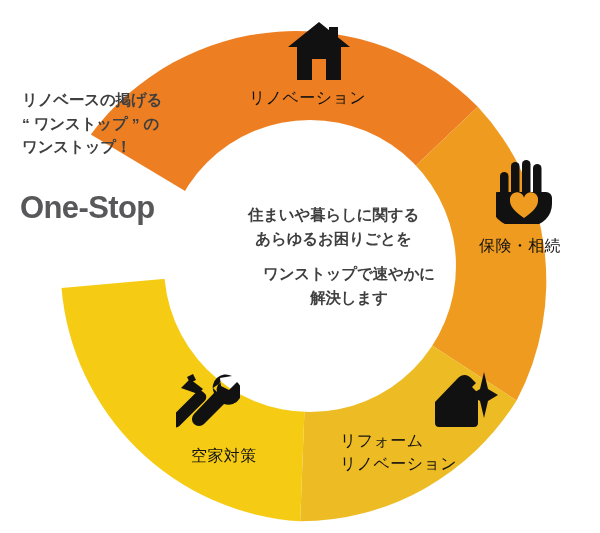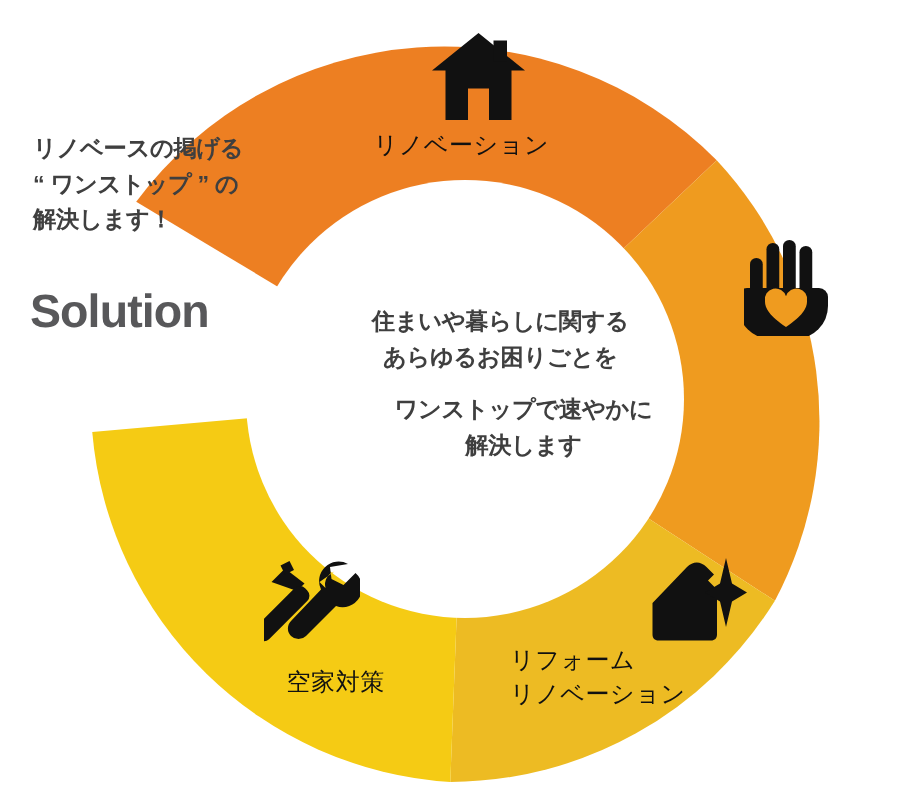--- a/index.html
+++ b/index.html
@@ -139,25 +139,25 @@
       <path fill="#F5CB14" d="M 310 266
                L 300.2 521.3
                A 255.5 255.5 0 0 1 61.5 288.0
                Z"></path>
     </g>
   </svg>
 
   <div class="lead-block">
     <div class="lead-line">リノベースの掲げる</div>
     <div class="lead-line">“ ワンストップ ” の</div>
-    <div class="lead-line">解決します！</div>
+    <div class="lead-line">ワンストップ！</div>
   </div>
 
   <div class="headline">
-    <div>Solution</div>
+    <div>One-Stop</div>
   </div>
 
   <div class="centre-copy">
     <div class="centre-para">
       <div>住まいや暮らしに関する</div>
       <div>あらゆるお困りごとを</div>
     </div>
     <div class="centre-para second">
       <div>ワンストップで速やかに</div>
       <div>解決します</div>
@@ -181,20 +181,21 @@
         <rect x="37" y="6" width="8.5" height="34" rx="4.2"></rect>
         <path d="M2 34 h48 a6 6 0 0 1 6 6 v6 a22 22 0 0 1 -22 22 h-16 a22 22 0 0 1 -22 -22 v-6 a6 6 0 0 1 6 -6 z"></path>
       </g>
       <path fill="#EF9B1F" d="M28 60
                c -11 -7.5 -14 -12.5 -14 -17.2
                a 7.2 7.2 0 0 1 14 -3.3
                a 7.2 7.2 0 0 1 14 3.3
                c 0 4.7 -3 9.7 -14 17.2 z"></path>
     </svg>
   </div>
+  <div class="seg-label l-insurance">保険・相続</div>
 
   <div class="seg-icon i-sparkle">
     <svg viewBox="0 0 66 56" width="66" height="56">
       <g fill="#111111">
         <path d="M3 30 L26 6 C30 2 35 2 39 6 L44 11 L40 15 L46 21 L46 51 C46 53.5 44.5 55 42 55 L7 55 C4.5 55 3 53.5 3 51 Z"></path>
         <path d="M52 0 L56 17 L66 23 L56 29 L52 46 L48 29 L38 23 L48 17 Z"></path>
       </g>
     </svg>
   </div>
   <div class="seg-label l-reform">

